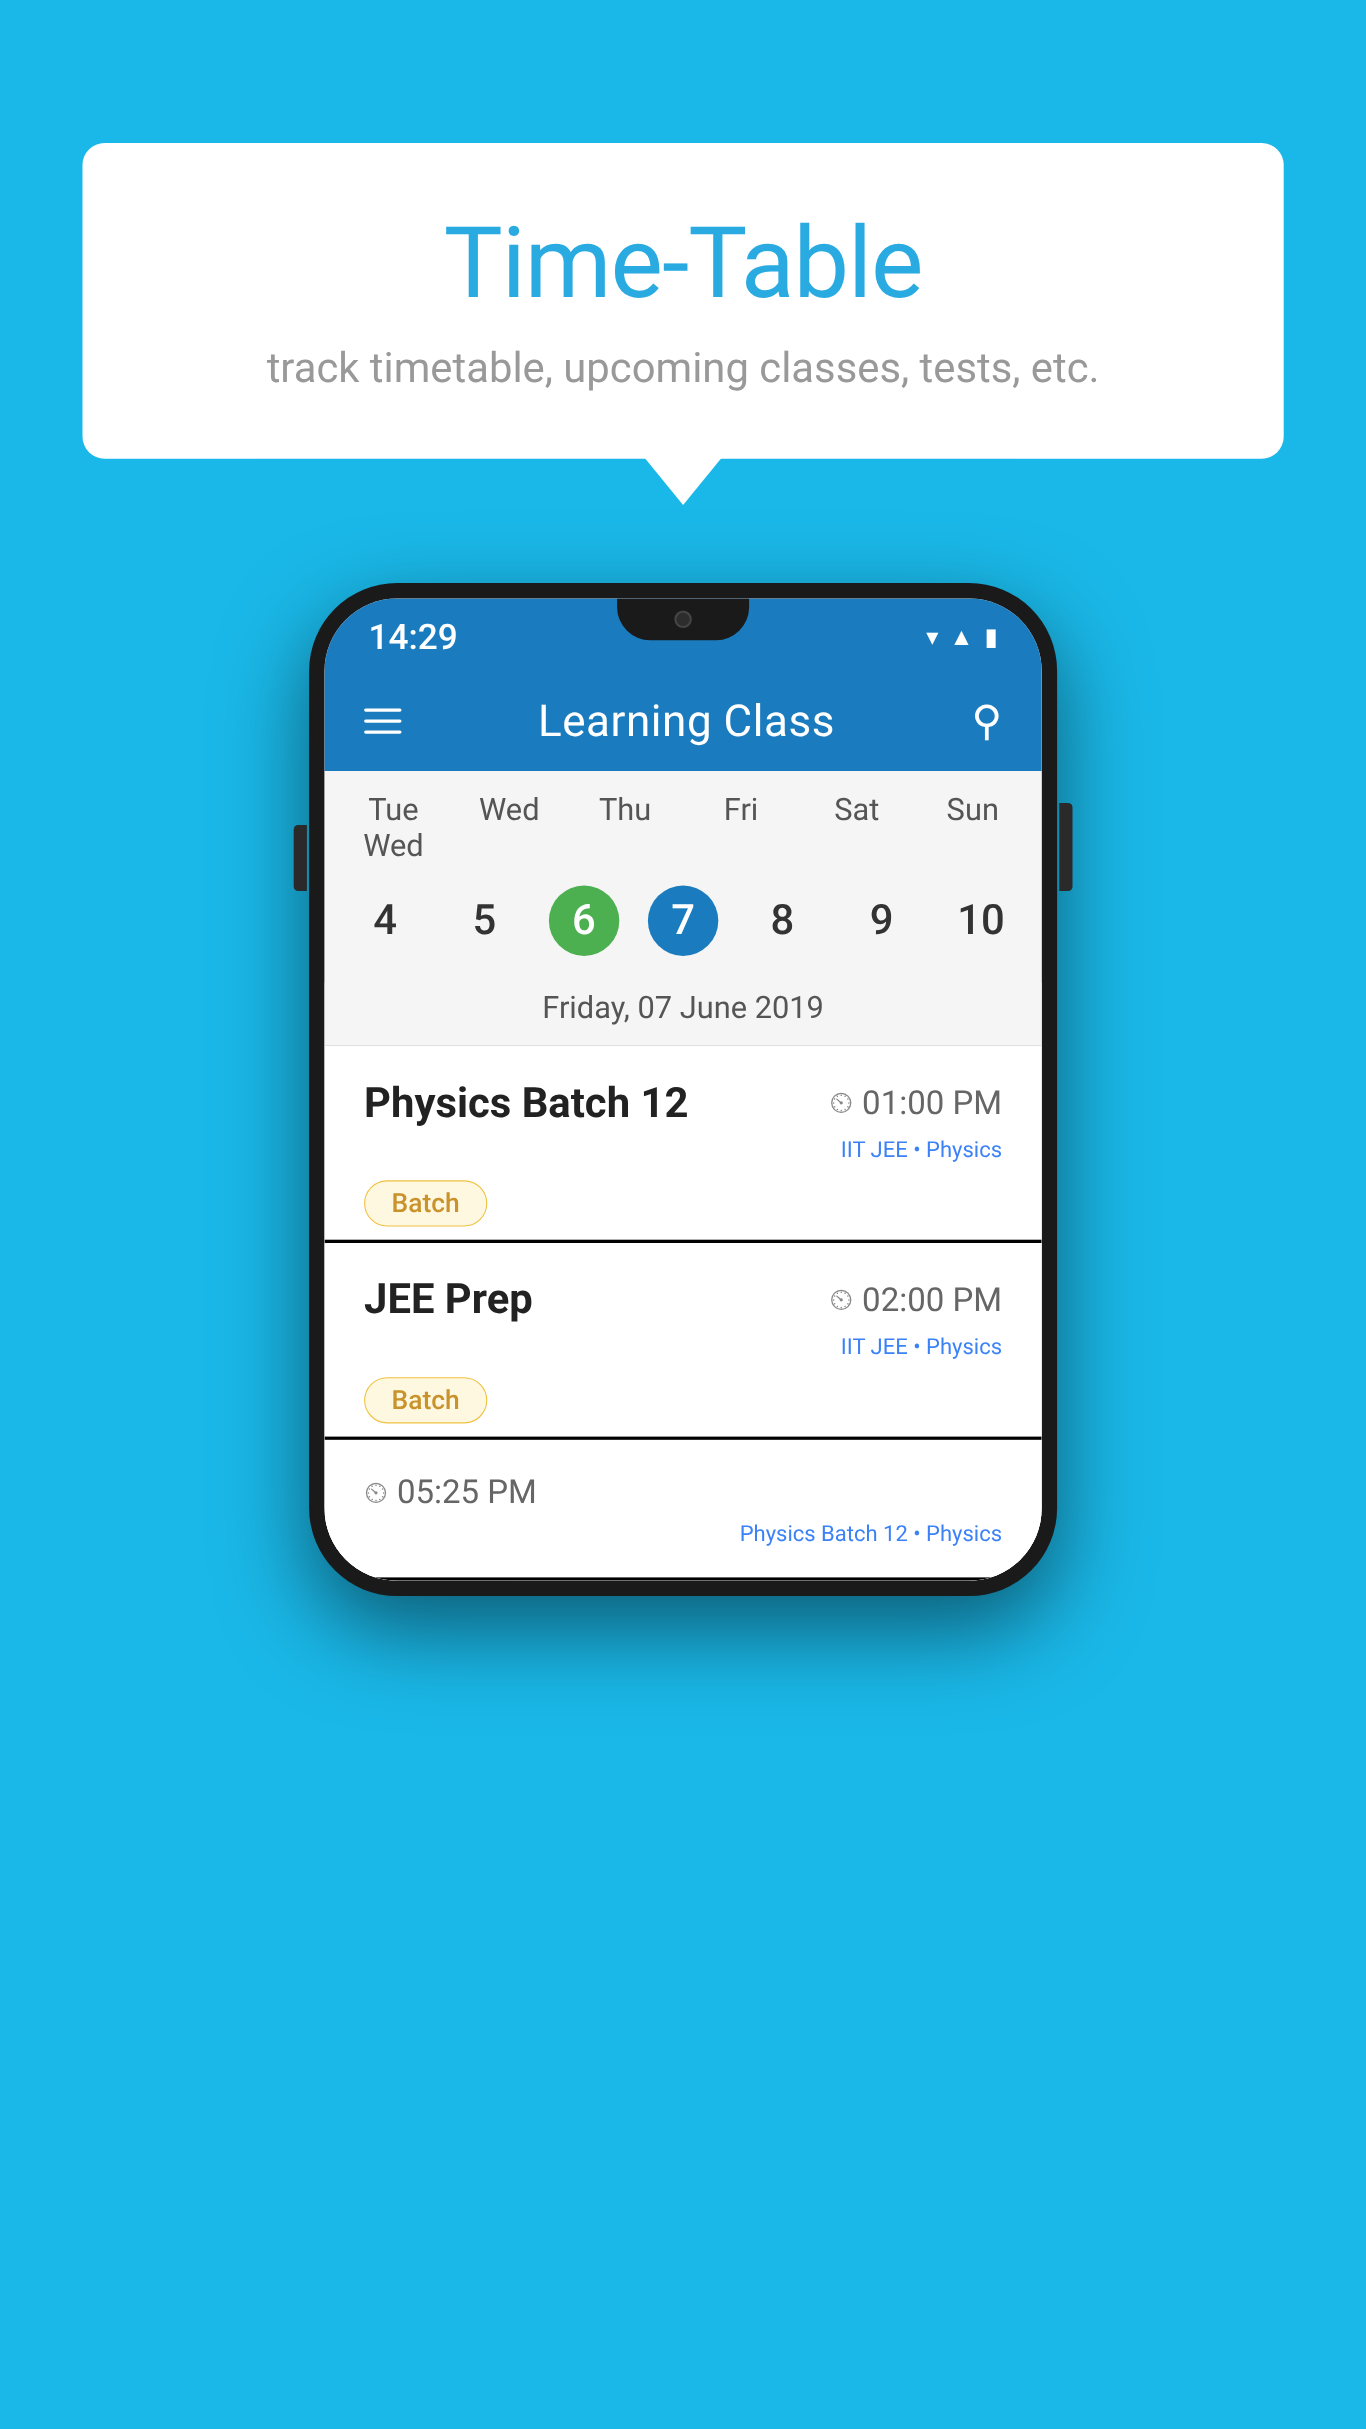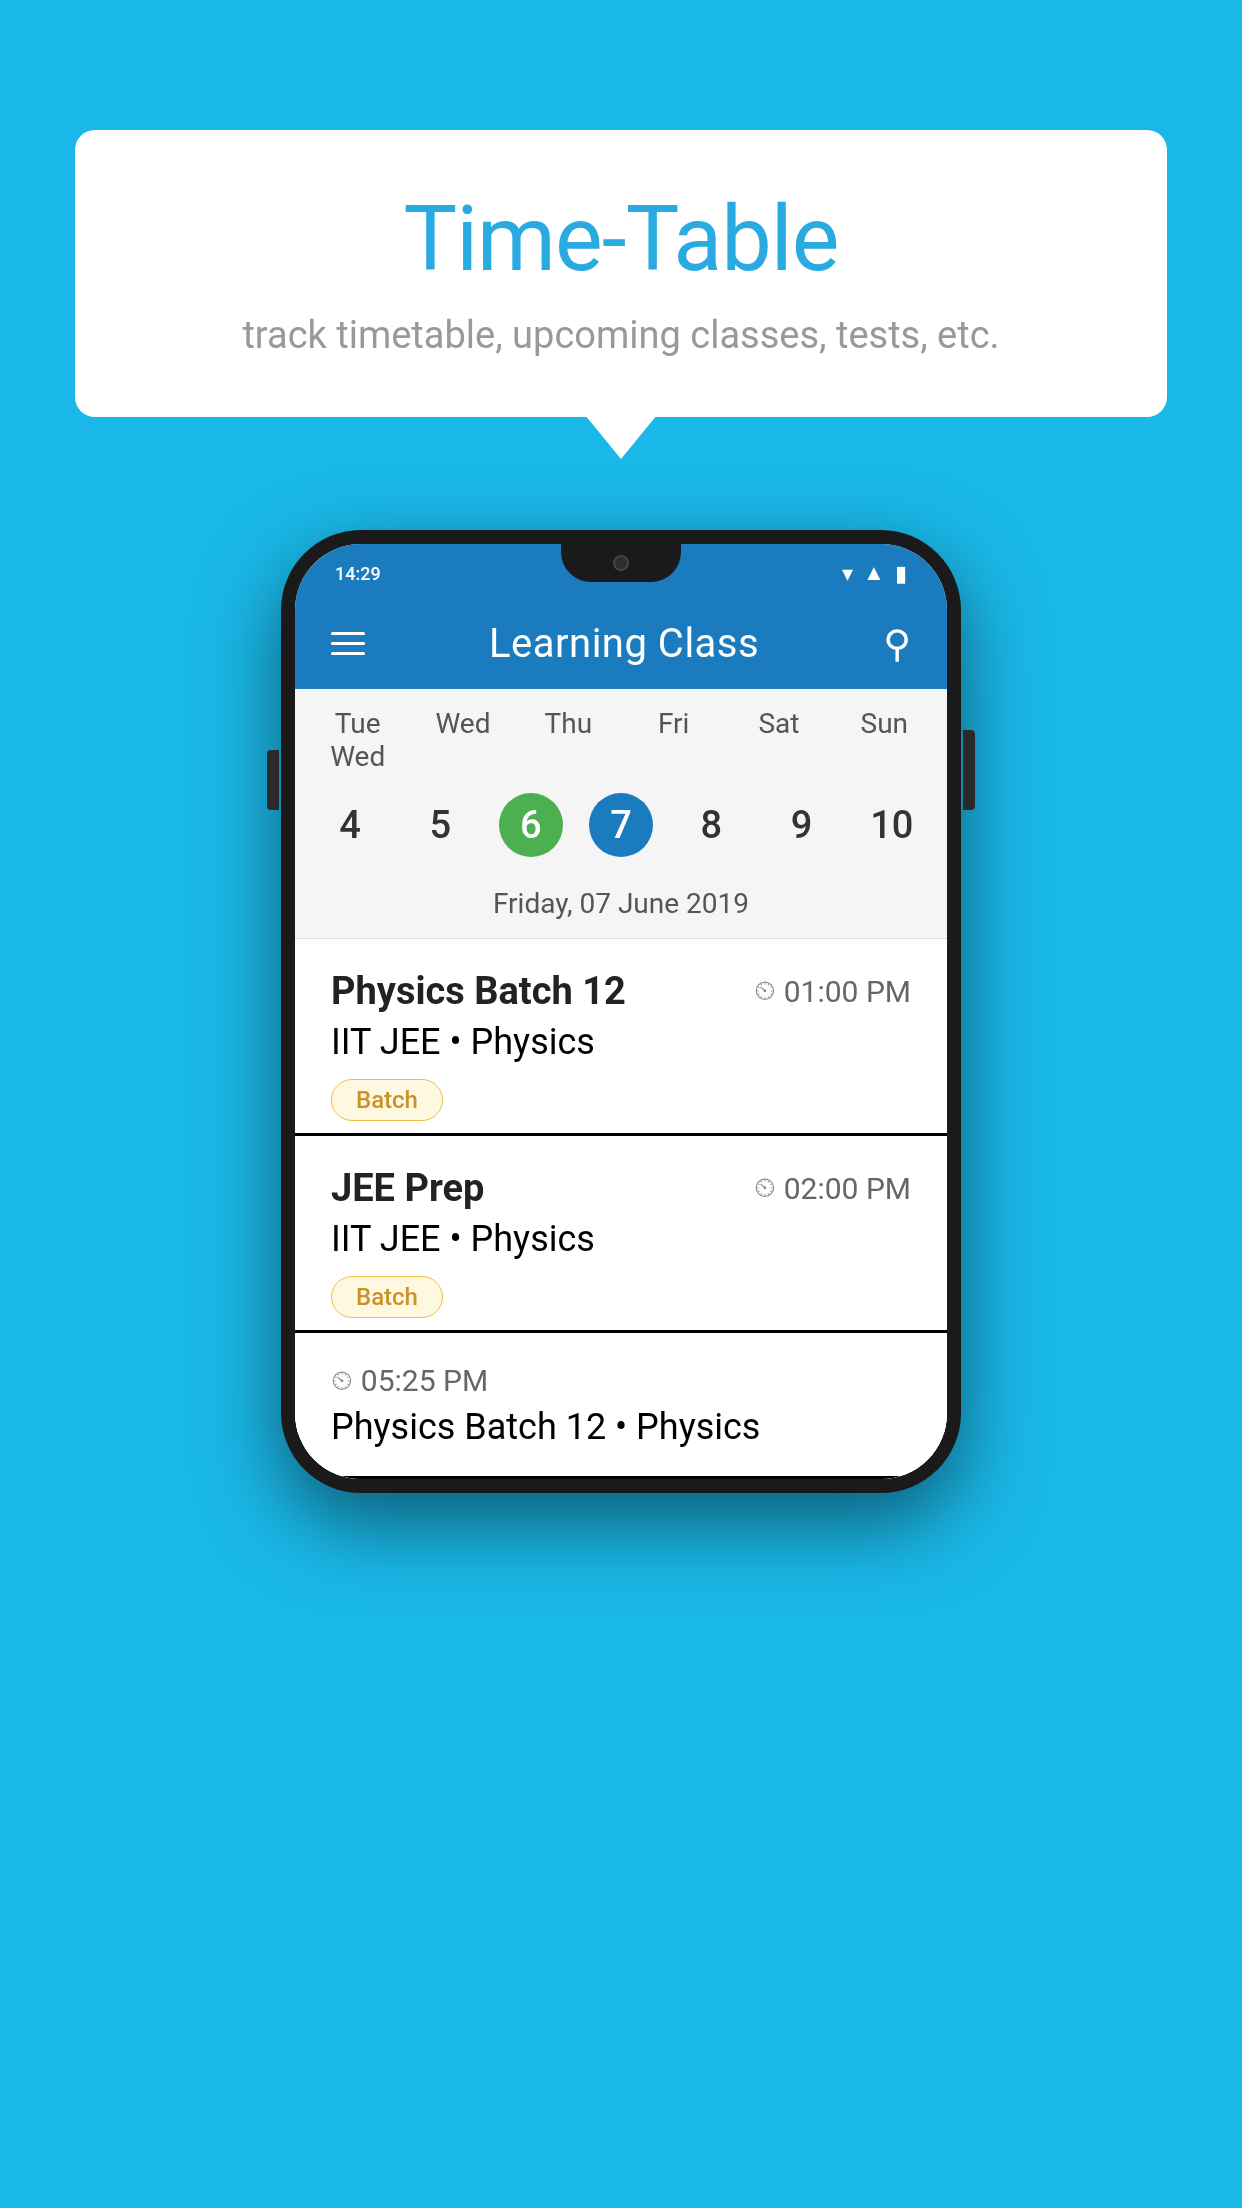--- a/index.html
+++ b/index.html
@@ -114,21 +114,21 @@
       background: #1a7cbf;
       padding: 16px 40px 12px;
       display: flex;
       justify-content: space-between;
       align-items: center;
       position: relative;
     }
 
     .status-time {
       color: white;
-      font-size: 18px;
+      font-size: 32px;
       font-weight: 500;
     }
 
     .status-icons {
       display: flex;
       align-items: center;
       gap: 10px;
     }
 
     .status-icon {
@@ -292,23 +292,24 @@
       align-items: center;
       gap: 8px;
     }
 
     .clock-icon {
       font-size: 28px;
       color: #888;
     }
 
     .class-meta {
-      font-size: 36px;
-      color: #000000;
+      font-size: 20px;
+      color: #3b82f6;
       margin-bottom: 16px;
+      text-align: right;
     }
 
     .batch-badge {
       display: inline-block;
       background: #fff8e1;
       border: 1.5px solid #f0c040;
       color: #c9922a;
       font-size: 24px;
       font-weight: 500;
       padding: 6px 24px;

